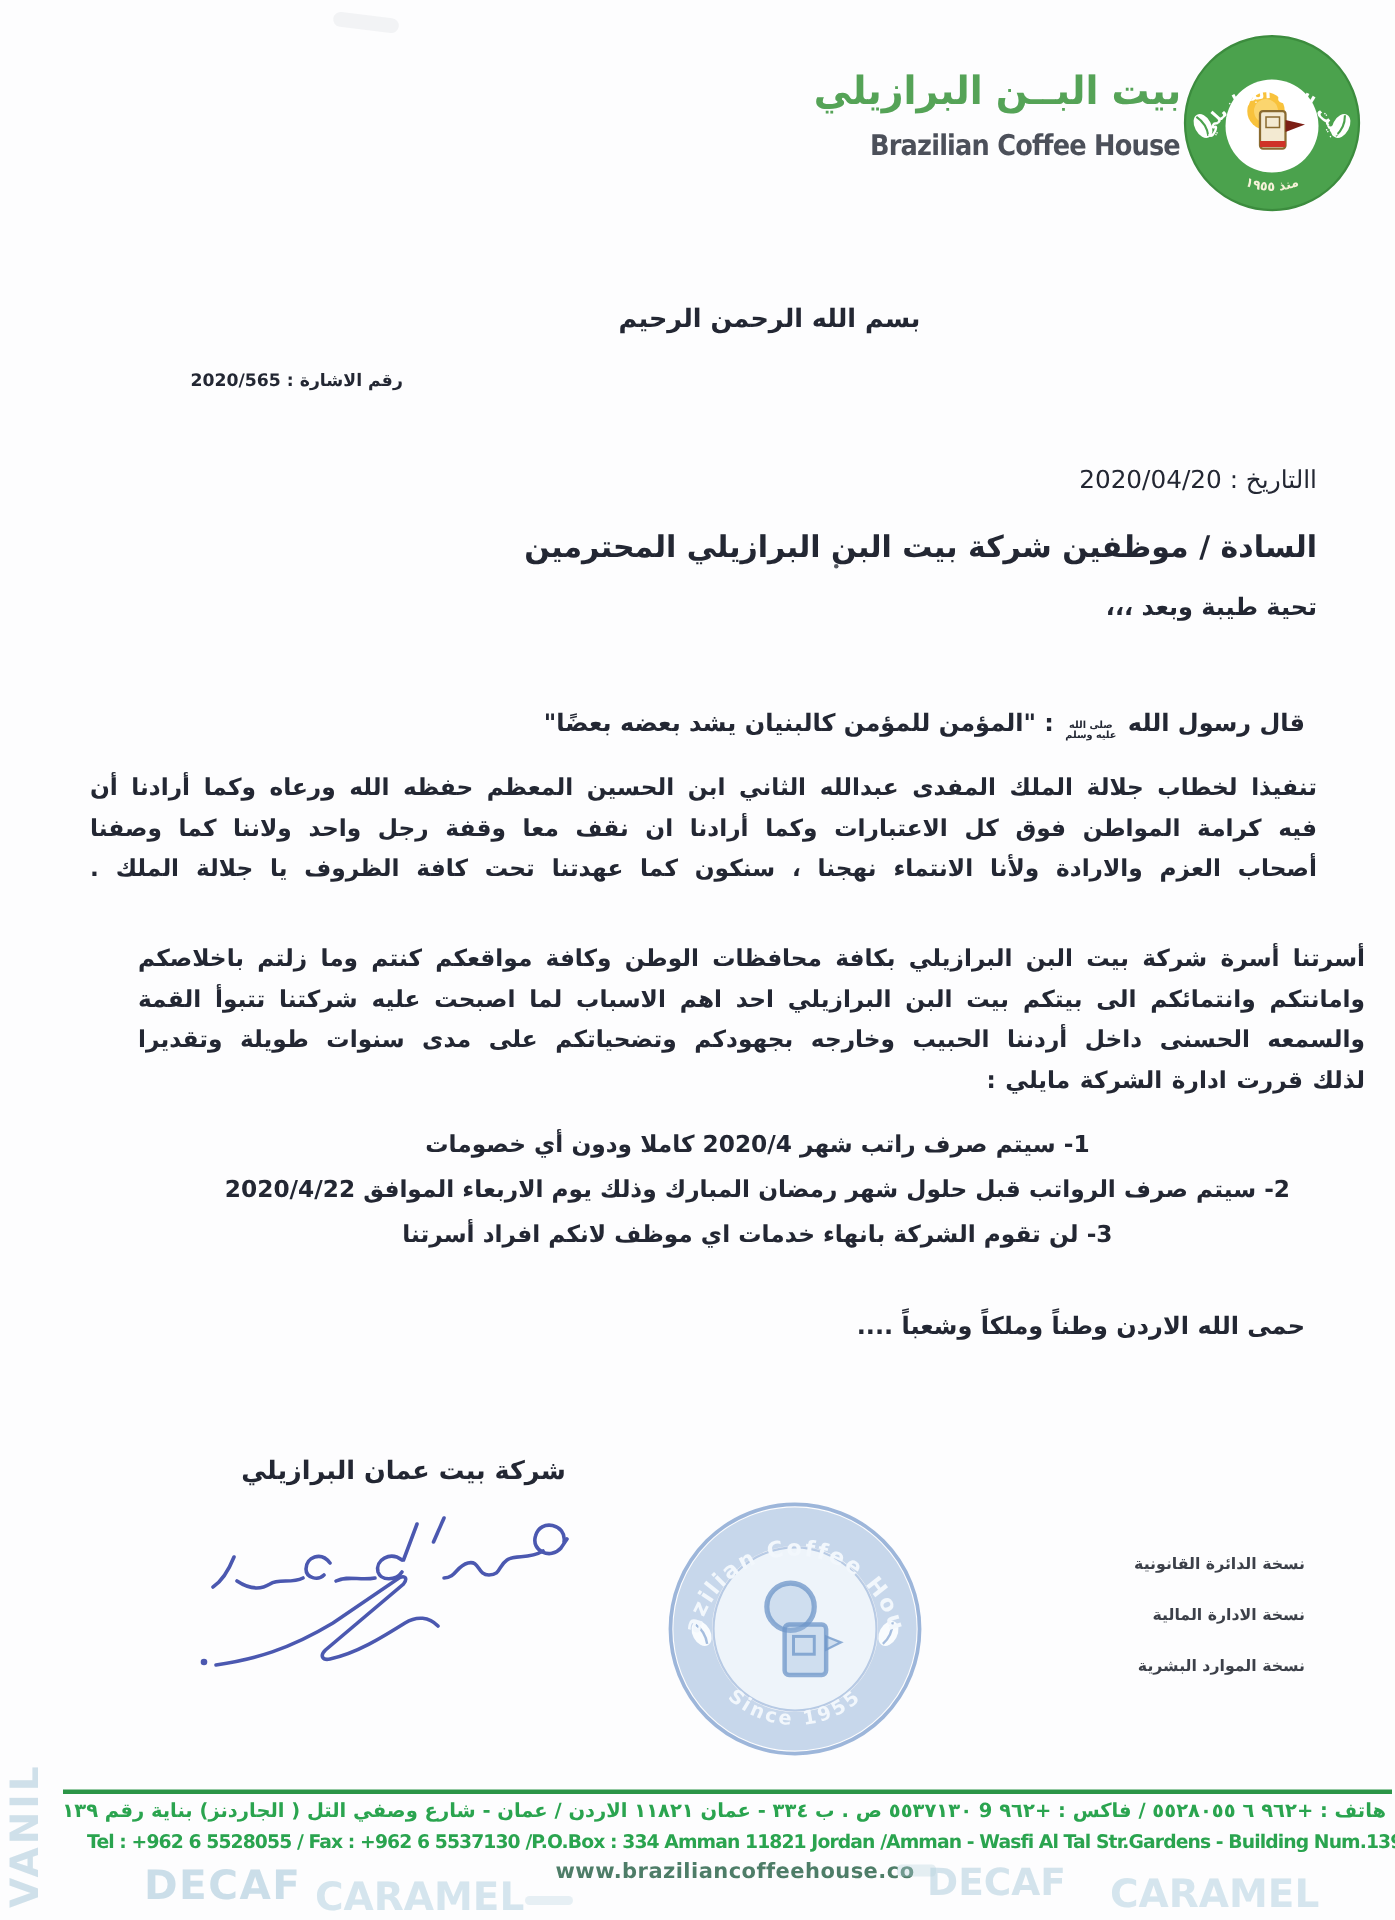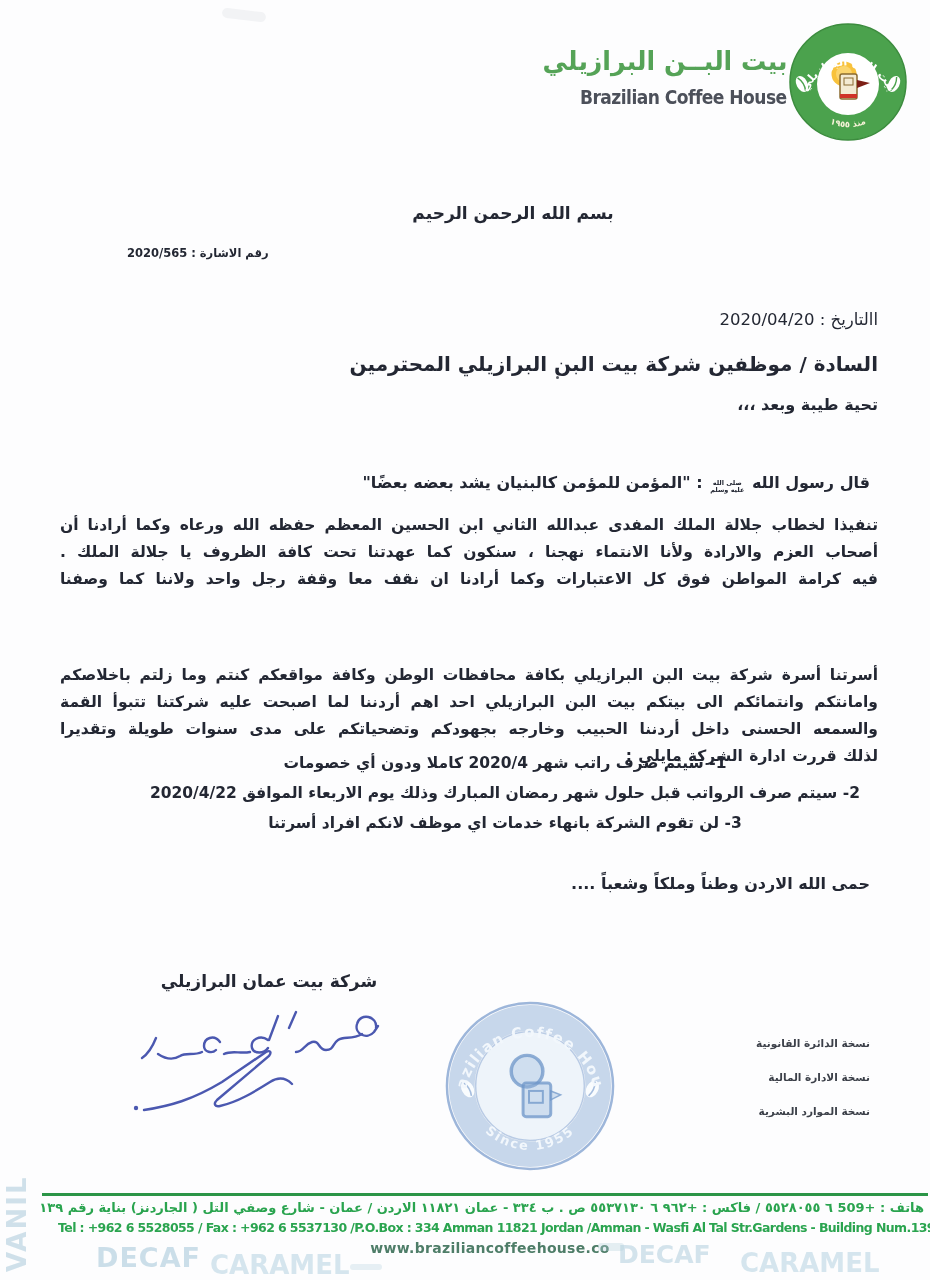--- a/index.html
+++ b/index.html
@@ -21,21 +21,21 @@
   .dateline{top:310px;right:52px;font-size:16.5px;font-weight:400;}
   .recipient{top:352px;right:52px;font-size:20px;font-weight:700;}
   .greeting{top:395px;right:52px;font-size:16px;font-weight:700;}
   .hadith{top:464px;right:60px;font-size:16px;font-weight:700;}
   .salawat{display:inline-block;font-size:6.5px;line-height:6.5px;font-weight:700;
     text-align:center;vertical-align:-4px;margin:16px 2px;}
   .para{left:60px;width:818px;font-size:15.5px;font-weight:700;line-height:27px;}
   .para .line{text-align:justify;text-align-last:justify;word-spacing:1px;}
   .para .line-end{text-align:right;text-align-last:right;}
   .para1{top:512px;}
-  .para2{top:662px;}
+  .para2{top:626px;margin-left:32px;}
   .decisions{top:748px;right:70px;font-size:15.5px;font-weight:700;line-height:30px;text-align:center;}
   .closing{top:874px;right:60px;font-size:16px;font-weight:700;}
   
   .sig-company{top:971px;left:146px;width:246px;text-align:center;font-size:17px;font-weight:700;}
   .sig-svg{left:100px;top:998px;}
   .stamp-svg{left:444px;top:1000px;}
   .copies{top:1037px;right:60px;text-align:right;font-size:10.5px;font-weight:700;color:#3c4049;}
   .copies div{margin-bottom:21px;line-height:13px;}
   
   .rule{top:1193px;left:42px;right:2px;height:3px;background:#2b9547;}
@@ -110,27 +110,27 @@
     <span>قال رسول الله</span>
     <span class="salawat">
       <div>صلى الله</div>
       <div>عليه وسلم</div>
     </span>
     <span>: "المؤمن للمؤمن كالبنيان يشد بعضه بعضًا"</span>
   </div>
 
   <div class="abs rtl para para1">
     <div class="line">تنفيذا لخطاب جلالة الملك المفدى عبدالله الثاني ابن الحسين المعظم حفظه الله ورعاه وكما أرادنا أن</div>
+    <div class="line">فيه كرامة المواطن فوق كل الاعتبارات وكما أرادنا  ان نقف معا وقفة رجل واحد ولاننا كما وصفنا</div>
     <div class="line">أصحاب العزم والارادة ولأنا الانتماء نهجنا ، سنكون كما عهدتنا تحت كافة الظروف يا جلالة الملك .</div>
-    <div class="line">فيه كرامة المواطن فوق كل الاعتبارات وكما أرادنا  ان نقف معا وقفة رجل واحد ولاننا كما وصفنا</div>
   </div>
 
   <div class="abs rtl para para2">
     <div class="line">أسرتنا أسرة شركة بيت البن البرازيلي بكافة محافظات الوطن وكافة مواقعكم  كنتم وما زلتم باخلاصكم</div>
-    <div class="line">وامانتكم وانتمائكم الى بيتكم بيت البن البرازيلي احد اهم أردننا لما اصبحت عليه شركتنا تتبوأ القمة</div>
+    <div class="line">وامانتكم وانتمائكم الى بيتكم بيت البن البرازيلي احد اهم الاسباب لما اصبحت عليه شركتنا تتبوأ القمة</div>
     <div class="line">والسمعه الحسنى داخل أردننا الحبيب وخارجه بجهودكم وتضحياتكم على مدى سنوات طويلة وتقديرا</div>
     <div class="line line-end">لذلك قررت ادارة الشركة مايلي :</div>
   </div>
 
   <div class="abs rtl decisions">
     <div>1- سيتم صرف راتب شهر 2020/4 كاملا ودون أي خصومات</div>
     <div>2- سيتم صرف الرواتب قبل حلول شهر رمضان المبارك وذلك يوم الاربعاء الموافق 2020/4/22</div>
     <div>3- لن تقوم الشركة بانهاء خدمات اي موظف لانكم افراد أسرتنا</div>
   </div>
 
@@ -182,21 +182,21 @@
     </text>
   </svg>
 
   <div class="abs rtl copies">
     <div>نسخة الدائرة القانونية</div>
     <div>نسخة الادارة المالية</div>
     <div>نسخة الموارد البشرية</div>
   </div>
 
   <div class="abs rule"></div>
-  <div class="abs rtl footer-ar">هاتف : +509 ٦ ٥٥٢٨٠٥٥ / فاكس : +٩٦٢ ٦ ٥٥٣٧١٣٠ ص . ب ٣٣٤ - عمان ١١٨٢١ الاردن / عمان - شارع وصفي التل ( الجاردنز) بناية رقم ١٣٩</div>
+  <div class="abs rtl footer-ar">هاتف : +٩٦٢ ٦ ٥٥٢٨٠٥٥ / فاكس : +٩٦٢ 9 ٥٥٣٧١٣٠ ص . ب ٣٣٤ - عمان ١١٨٢١ الاردن / عمان - شارع وصفي التل ( الجاردنز) بناية رقم ١٣٩</div>
   <div class="abs footer-en">Tel : +962 6 5528055 / Fax : +962 6 5537130 /P.O.Box : 334 Amman 11821 Jordan /Amman - Wasfi Al Tal Str.Gardens - Building Num.139</div>
   <div class="abs website">www.braziliancoffeehouse.co</div>
 
   <div class="abs wm wm-decaf1">DECAF</div>
   <div class="abs wm wm-caramel1">CARAMEL</div>
   <div class="abs wm wm-decaf2">DECAF</div>
   <div class="abs wm wm-caramel2">CARAMEL</div>
   <div class="abs wm wm-vanil">VANIL</div>
   <div class="abs smudge1"></div>
   <div class="abs smudge2"></div>

